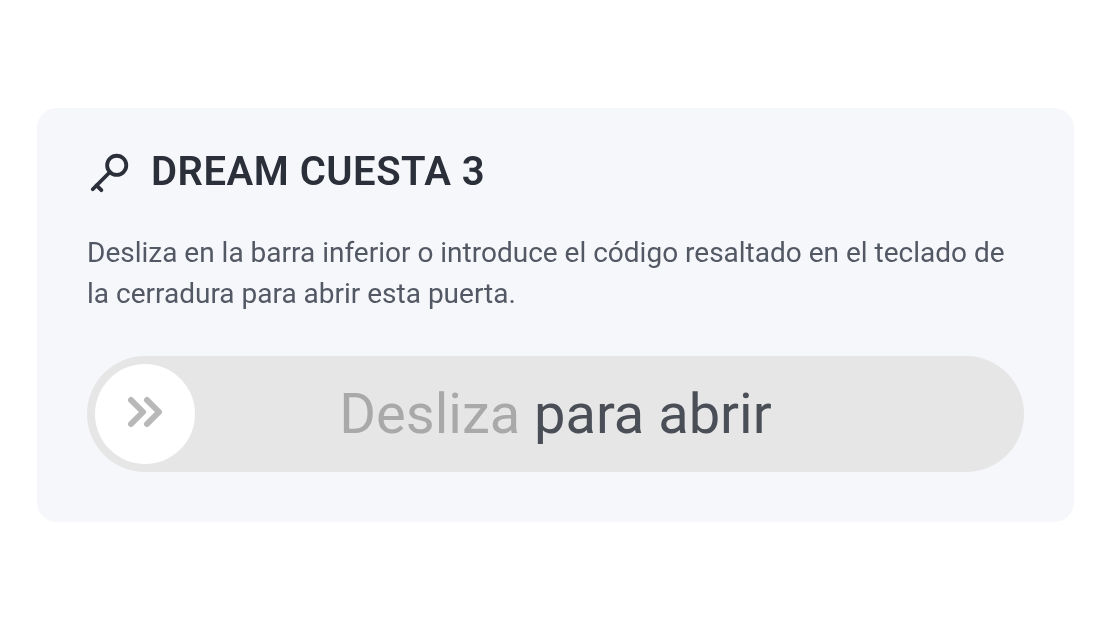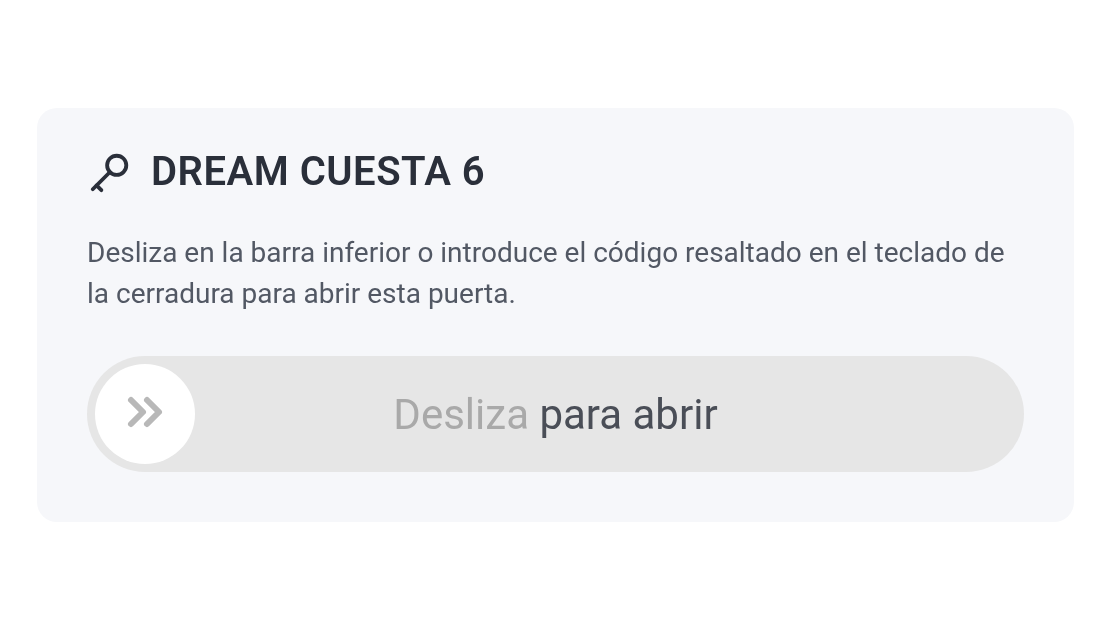--- a/index.html
+++ b/index.html
@@ -73,21 +73,21 @@
     }
     .slider-thumb svg {
       width: 48px;
       height: 48px;
     }
     .slider-label {
       position: absolute;
       left: 0;
       right: 0;
       text-align: center;
-      font-size: 42px;
+      font-size: 56px;
       font-weight: 400;
       pointer-events: none;
     }
     .slider-label .word-light {
       color: #a9a9a9;
     }
     .slider-label .word-dark {
       color: #4a4e57;
     }
   </style>
@@ -96,21 +96,21 @@
 
 <div class="card">
   <div class="title-row">
     <span class="key-icon-wrapper">
       <svg viewBox="0 0 24 24" fill="none" stroke="#2a2f3a" stroke-width="2" stroke-linecap="round" stroke-linejoin="round">
         <circle cx="15.5" cy="8.5" r="5"></circle>
         <path d="M12 12 L3 21"></path>
         <path d="M5 19 L7.5 21.5"></path>
       </svg>
     </span>
-    <h1 class="title">DREAM CUESTA 6</h1>
+    <h1 class="title">DREAM CUESTA 3</h1>
   </div>
 
   <p class="instruction">Desliza en la barra inferior o introduce el código resaltado en el teclado de la cerradura para abrir esta puerta.</p>
 
   <div class="slider-track">
     <div class="slider-thumb">
       <span>
         <svg viewBox="0 0 24 24" fill="none" stroke="#b8b8b8" stroke-width="3" stroke-linecap="round" stroke-linejoin="round">
           <polyline points="5 6 11 12 5 18"></polyline>
           <polyline points="13 6 19 12 13 18"></polyline>

